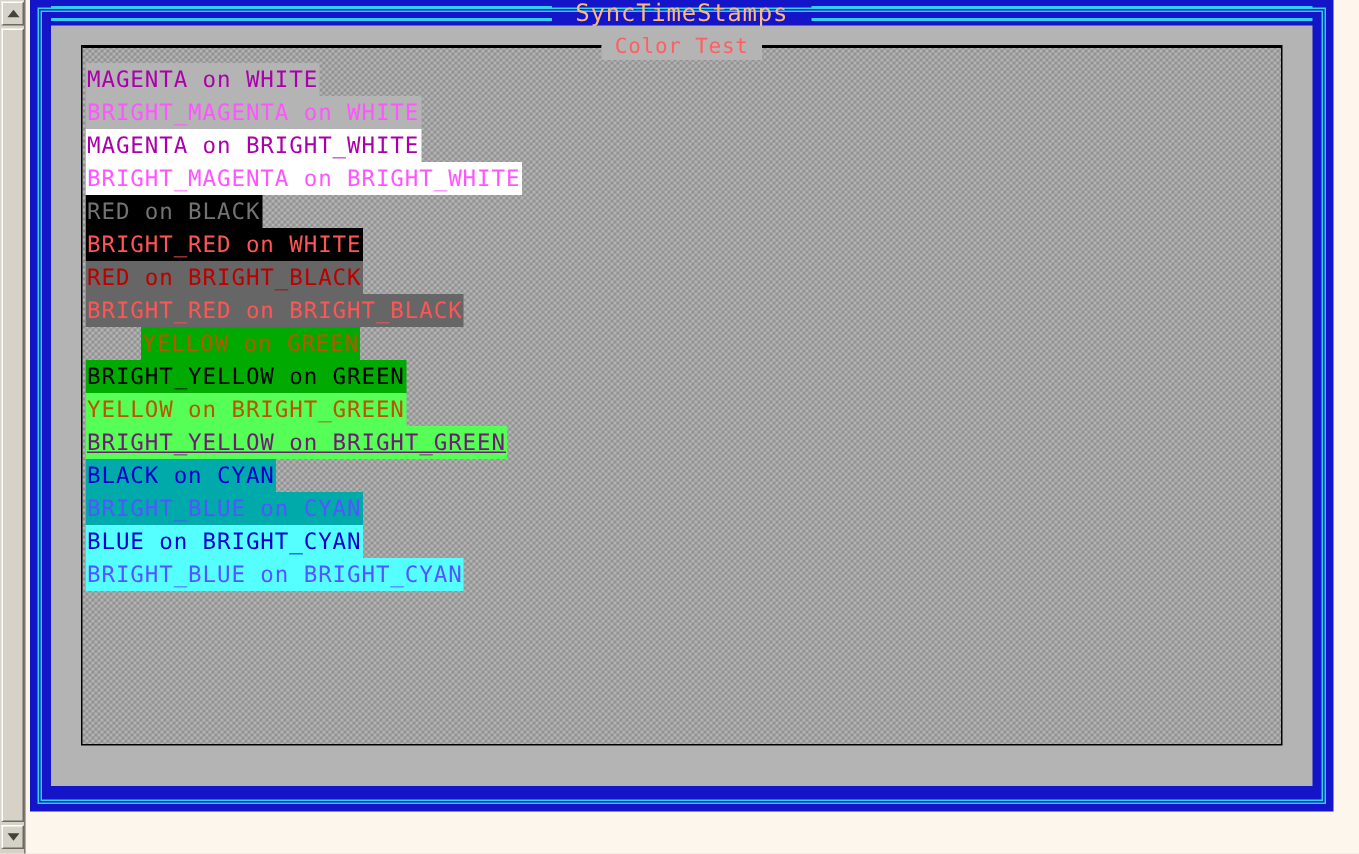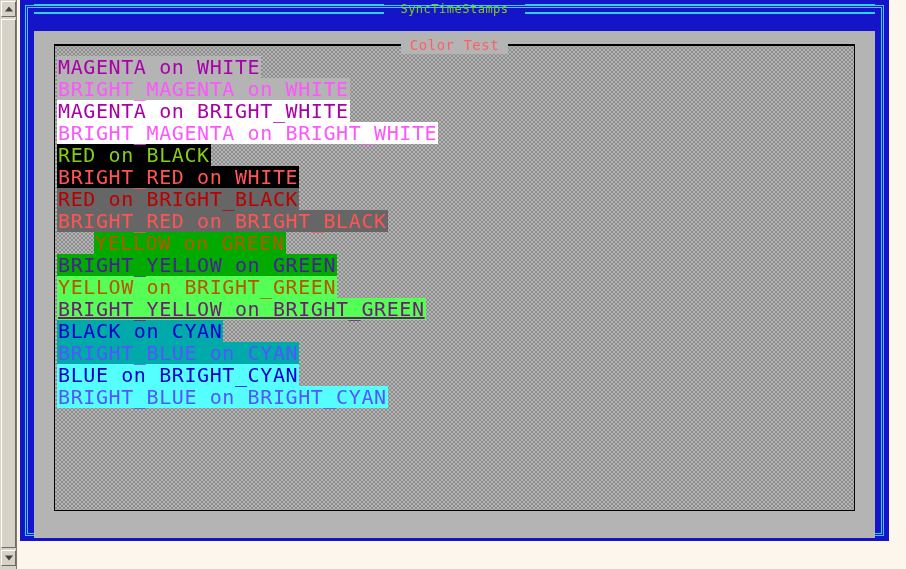--- a/index.html
+++ b/index.html
@@ -115,22 +115,22 @@
   .titlebar {
     position: absolute;
     left: 0;
     top: 0;
     width: 100%;
     height: 18px;
     display: flex;
     align-items: center;
     justify-content: center;
     gap: 0;
-    color: #84cc16;
-    font-size: 12px;
+    color: #fdba74;
+    font-size: 16px;
     line-height: 18px;
     letter-spacing: 0.5px;
     z-index: 4;
     white-space: nowrap;
   }
   .title-rule {
     flex: 1 1 auto;
     height: 6px;
     margin: 0 10px;
     border-top: 2px solid #2fd0f0;
@@ -141,21 +141,21 @@
   .title-rule.right { margin-right: 14px; }
   .title-text {
     flex: 0 0 auto;
     padding: 0 6px;
   }
 
   
   .client {
     position: absolute;
     left: 14px;
-    top: 31px;
+    top: 17px;
     width: 841px;
     height: 507px;
     background: #b4b4b4;
     box-sizing: border-box;
   }
 
   
   .groupbox {
     position: absolute;
     left: 20px;
@@ -204,21 +204,21 @@
     position: absolute;
     left: 2px;
     top: 11px;
     right: 2px;
     bottom: 2px;
     overflow: hidden;
   }
   .cline {
     display: block;
     font-family: "DejaVu Sans Mono", "Liberation Mono", monospace;
-    font-size: 20px;
+    font-size: 15px;
     line-height: 22px;
     height: 22px;
     white-space: pre;
     width: max-content;
     padding: 0 1px;
     letter-spacing: 0.6px;
   }
 </style>
 </head>
 <body>
@@ -254,26 +254,26 @@
           <div class="legend-rule"></div>
           <div class="legend-text">Color Test</div>
           <div class="legend-rule"></div>
         </div>
 
         <div class="lines" id="color-lines">
             <span class="cline" style="color: rgb(170, 0, 170); background-color: rgb(180, 180, 180);">MAGENTA on WHITE</span>
             <span class="cline" style="color: rgb(255, 85, 255); background-color: rgb(180, 180, 180);">BRIGHT_MAGENTA on WHITE</span>
             <span class="cline" style="color: rgb(170, 0, 170); background-color: rgb(255, 255, 255);">MAGENTA on BRIGHT_WHITE</span>
             <span class="cline" style="color: rgb(255, 85, 255); background-color: rgb(255, 255, 255);">BRIGHT_MAGENTA on BRIGHT_WHITE</span>
-            <span class="cline" style="color: #84cc16; background-color: rgb(0, 0, 0); text-align: right;">RED on BLACK</span>
+            <span class="cline" style="color: #737373; background-color: rgb(0, 0, 0); text-align: right;">RED on BLACK</span>
             <span class="cline" style="color: rgb(255, 85, 85); background-color: rgb(0, 0, 0);">BRIGHT_RED on WHITE</span>
             <span class="cline" style="color: rgb(187, 0, 0); background-color: rgb(102, 102, 102);">RED on BRIGHT_BLACK</span>
             <span class="cline" style="color: rgb(255, 85, 85); background-color: rgb(102, 102, 102);">BRIGHT_RED on BRIGHT_BLACK</span>
             <span class="cline" style="color: rgb(187, 85, 0); background-color: rgb(0, 170, 0); margin-left: 37px;">YELLOW on GREEN</span>
-            <span class="cline" style="color: #4c1d95; background-color: rgb(0, 170, 0);">BRIGHT_YELLOW on GREEN</span>
+            <span class="cline" style="color: #000000; background-color: rgb(0, 170, 0);">BRIGHT_YELLOW on GREEN</span>
             <span class="cline" style="color: rgb(187, 85, 0); background-color: rgb(85, 255, 85);">YELLOW on BRIGHT_GREEN</span>
             <span class="cline" style="color: #701a75; background-color: rgb(85, 255, 85); text-decoration: underline;">BRIGHT_YELLOW on BRIGHT_GREEN</span>
             <span class="cline" style="color: rgb(0, 0, 204); background-color: rgb(0, 170, 170);">BLACK on CYAN</span>
             <span class="cline" style="color: rgb(85, 85, 255); background-color: rgb(0, 170, 170);">BRIGHT_BLUE on CYAN</span>
             <span class="cline" style="color: rgb(0, 0, 204); background-color: rgb(85, 255, 255);">BLUE on BRIGHT_CYAN</span>
             <span class="cline" style="color: rgb(85, 85, 255); background-color: rgb(85, 255, 255);">BRIGHT_BLUE on BRIGHT_CYAN</span>
           </div>
 
       </div>
     </div>

